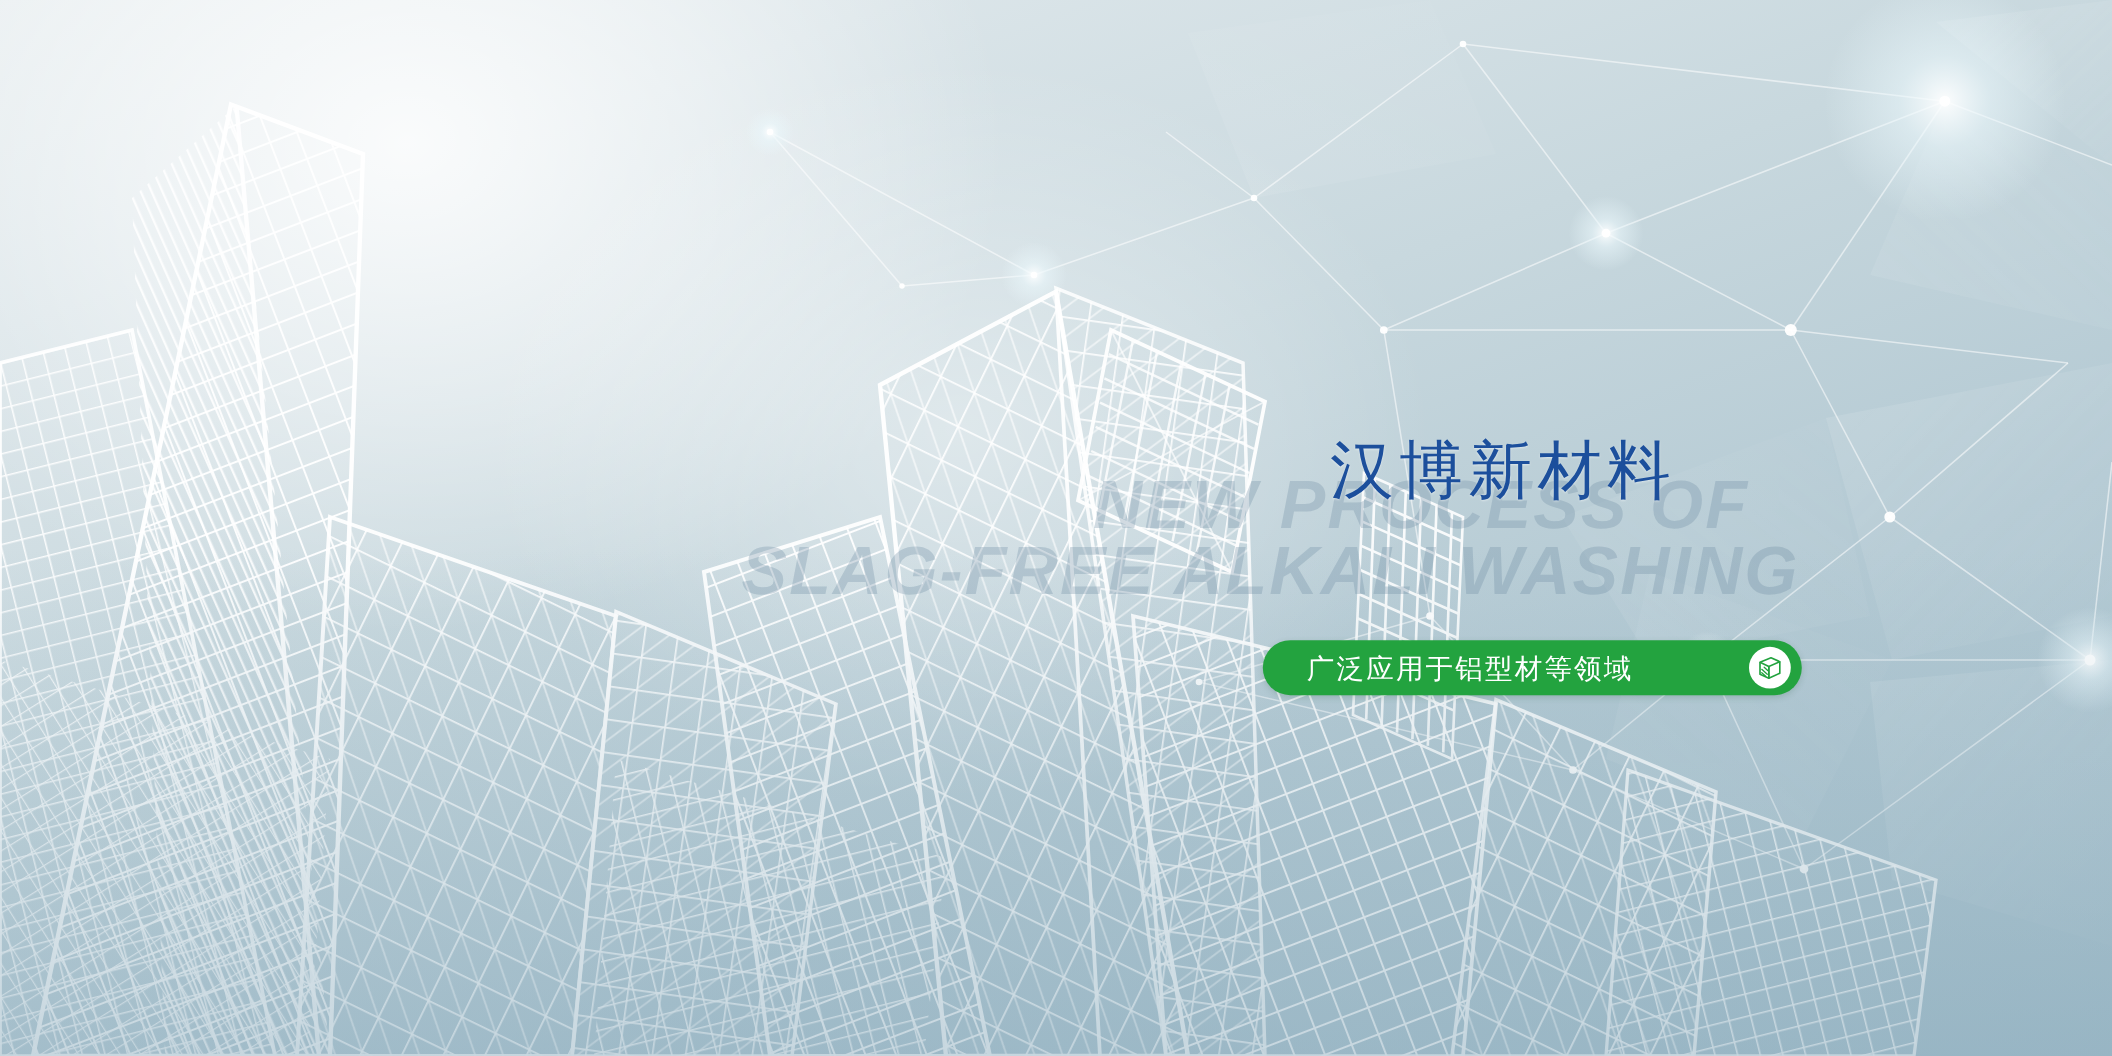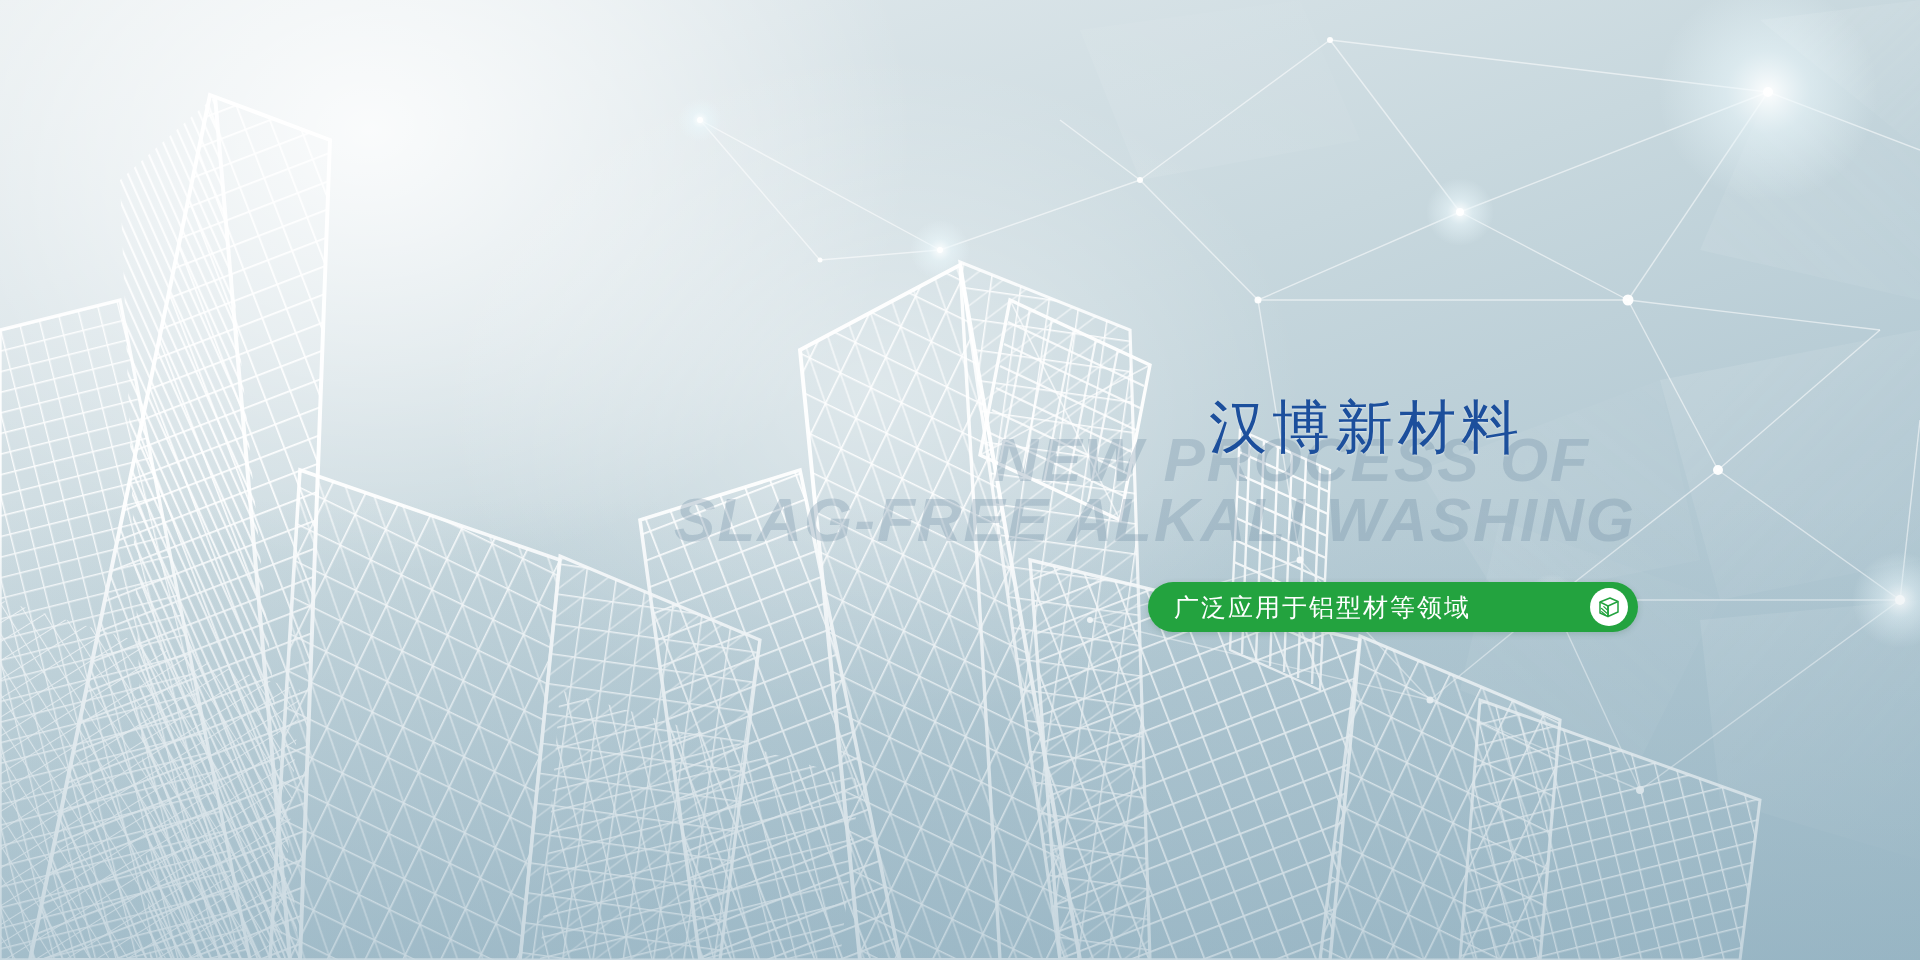--- a/index.html
+++ b/index.html
@@ -121,21 +121,21 @@
     display: flex;
     align-items: center;
     justify-content: space-between;
     box-shadow: 0 2px 6px rgba(40,90,60,0.20);
     pointer-events: auto;
   }
   .pill-text {
     color: #ffffff;
     font-size: 25px;
     letter-spacing: 2px;
-    margin-left: 26px;
+    margin-left: 40px;
     font-family: "DejaVu Sans", sans-serif;
     white-space: nowrap;
   }
   .pill-icon {
     width: 38px; height: 38px;
     margin-right: 10px;
     border-radius: 50%;
     background: #ffffff;
     display: flex;
     align-items: center;

